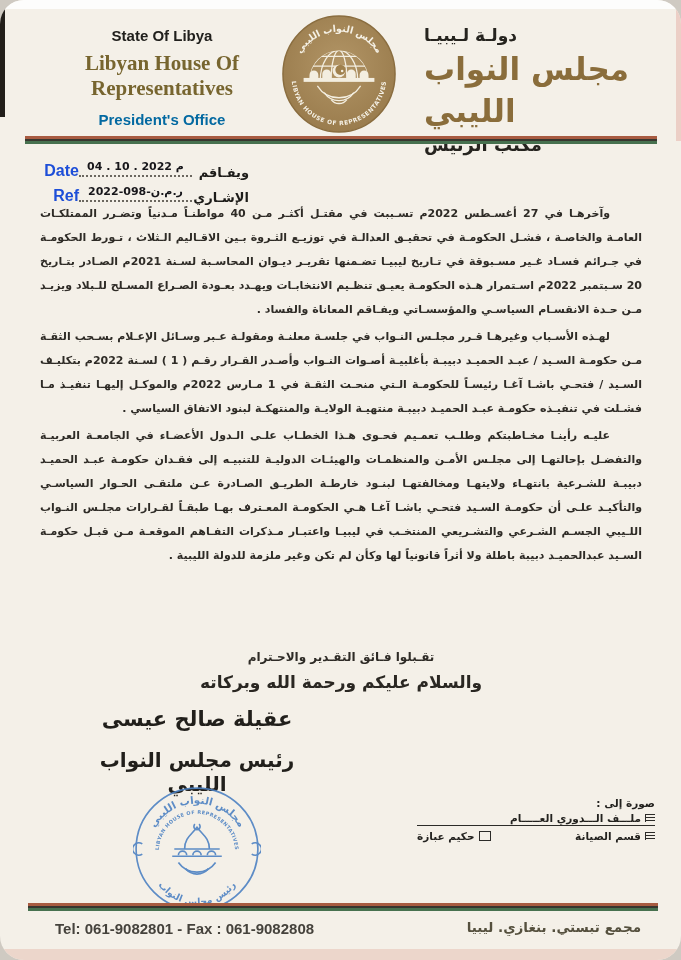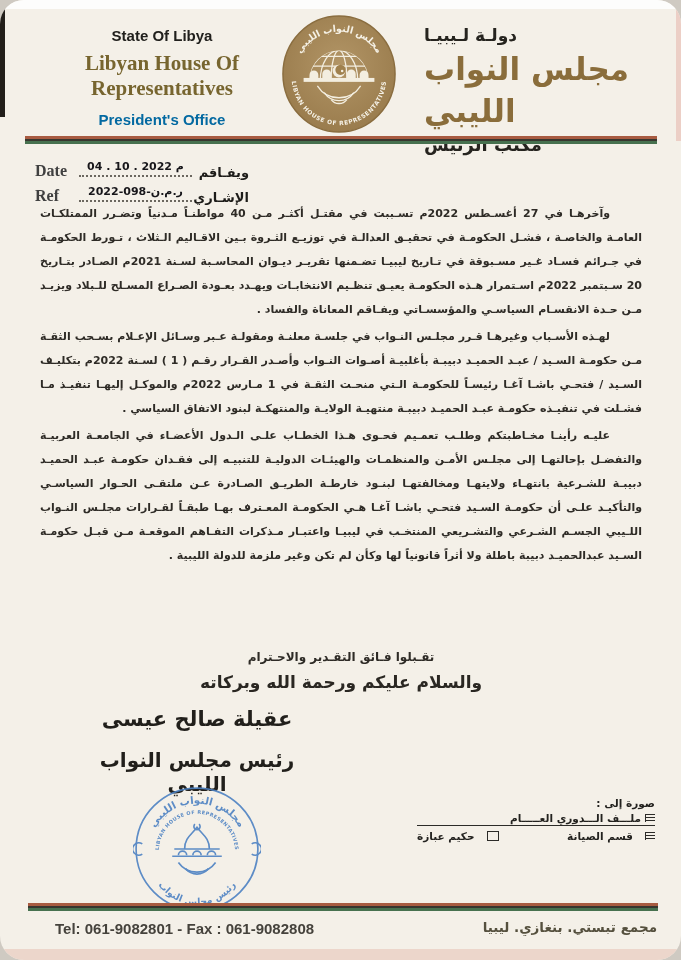--- a/index.html
+++ b/index.html
@@ -28,21 +28,21 @@
   .hdr-right .office-ar{font-weight:bold;font-size:18px;color:#26241f;margin-top:2px;}
 
   .flag-sep{position:absolute;left:25px;top:136px;width:632px;}
   .flag-sep .r,.foot-sep .r{height:3px;background:#a85b41;}
   .flag-sep .k,.foot-sep .k{height:2px;background:#38362f;}
   .flag-sep .g,.foot-sep .g{height:3px;background:#47714f;}
 
   
   .meta{position:absolute;left:35px;top:155px;width:214px;}
   .meta-row{display:flex;align-items:flex-end;height:25px;position:relative;}
-  .lab-en{font-family:Liberation Serif, serif;font-weight:bold;font-size:16px;color:#404040;width:44px;}
+  .lab-en{font-family:Liberation Sans, sans-serif;font-weight:bold;font-size:16px;color:#1d4ed8;width:44px;text-align:right;}
   .dots{flex:1;border-bottom:2px dotted #6b675f;position:relative;height:15px;margin:0 3px 3px 0;}
   .mval{position:absolute;left:50%;bottom:2px;transform:translateX(-50%);font-size:11px;font-weight:bold;white-space:nowrap;color:#17161a;}
   .lab-ar{font-weight:bold;font-size:13px;color:#1d1c19;width:54px;text-align:right;direction:rtl;}
 
   
   .letter-body{position:absolute;left:40px;top:202px;width:602px;direction:rtl;}
   .letter-body p{margin:0 0 3px;text-align:justify;text-indent:32px;font-size:11px;line-height:24px;font-weight:bold;color:#2e2b26;}
   .closing1{position:absolute;left:40px;top:650px;width:602px;text-align:center;font-weight:bold;font-size:12px;direction:rtl;color:#2e2b26;}
   .closing2{position:absolute;left:40px;top:672px;width:602px;text-align:center;font-weight:bold;font-size:17px;direction:rtl;color:#2a2722;}
 
@@ -50,32 +50,32 @@
   .sig{position:absolute;left:72px;top:707px;width:250px;text-align:center;direction:rtl;}
   .sig .name{font-weight:bold;font-size:21px;color:#211f1b;}
   .sig .title{font-weight:bold;font-size:20px;color:#211f1b;margin-top:17px;}
 
   
   .cc{position:absolute;right:26px;top:797px;width:238px;direction:rtl;font-weight:bold;color:#23221f;}
   .cc .head{font-size:10.5px;margin-bottom:3px;}
   .cc .row1{display:flex;align-items:center;gap:4px;border-bottom:1.5px solid #2c2b28;padding-bottom:1px;font-size:10.5px;}
   .cc .row1 .txt{flex:1;}
   .cc .row2{display:flex;align-items:center;justify-content:space-between;margin-top:4px;font-size:10.5px;}
-  .cc .grp{display:flex;align-items:center;gap:12px;}
+  .cc .grp{display:flex;align-items:center;gap:4px;}
   .icon-grid{display:inline-block;width:9px;height:8px;background:
     repeating-linear-gradient(to bottom,#2c2b28 0 1px,transparent 1px 3px);
     border-left:1px solid #2c2b28;}
   .icon-screen{display:inline-block;width:10px;height:8px;border:1px solid #2c2b28;background:#f4f0e8;}
 
   .stamp{position:absolute;left:133px;top:785px;width:128px;height:128px;opacity:.9;}
 
   
   .foot-sep{position:absolute;left:28px;top:903px;width:630px;}
   .tel{position:absolute;left:55px;top:920px;font-family:"Liberation Sans",sans-serif;font-weight:600;font-size:15px;color:#45423c;}
-  .addr{position:absolute;right:24px;top:919px;font-weight:bold;font-size:13.5px;color:#55503e;direction:rtl;}
+  .addr{position:absolute;right:40px;top:919px;font-weight:bold;font-size:13.5px;color:#55503e;direction:rtl;}
 </style>
 </head>
 <body>
 
 <div class="page">
 
   <div class="top-band"></div>
   <div class="left-dark"></div>
   <div class="right-pink"></div>
   <div class="bottom-band"></div>

